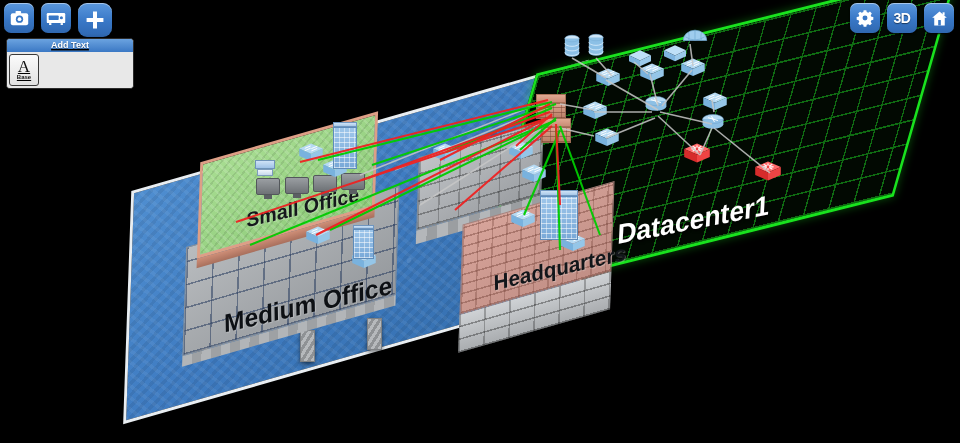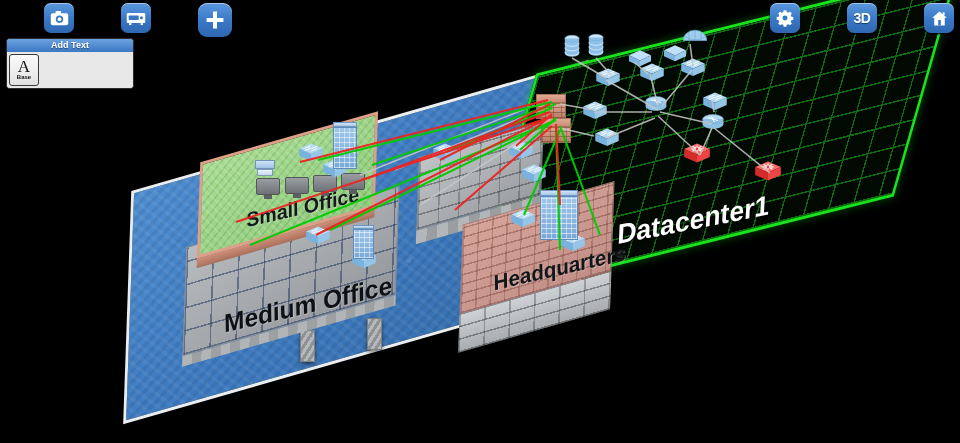--- a/index.html
+++ b/index.html
@@ -8,30 +8,30 @@
   #stage{position:absolute;inset:0;background:#000;overflow:hidden;}
 
   
   .tb{position:absolute;top:3px;display:flex;gap:7px;z-index:60;}
   .tb.left{left:4px;}
   .tb.right{right:6px;}
   .tbtn{width:30px;height:30px;border-radius:7px;
         background:linear-gradient(180deg,#5a97dd 0%,#3877c6 55%,#2f67b0 100%);
         box-shadow:0 1px 2px #000, inset 0 1px 0 rgba(255,255,255,.45);
         display:flex;align-items:center;justify-content:center;
-        color:#fff;cursor:pointer;position:relative;margin-left:40px;}
+        color:#fff;cursor:pointer;position:relative;}
   .tbtn.big{width:34px;height:34px;border-radius:9px;}
   .tbtn svg{display:block;}
   .lbl3d{font-size:14px;font-weight:bold;letter-spacing:-.5px;
          text-shadow:0 1px 1px rgba(0,0,0,.5);}
 
   
   #addtext{position:absolute;left:6px;top:38px;width:126px;z-index:60;
            border:1px solid #2b2b2b;border-radius:4px;overflow:hidden;
-           box-shadow:0 2px 5px rgba(0,0,0,.8);background:#d8d8d8;}
+           box-shadow:0 2px 5px rgba(0,0,0,.8);background:#d8d8d8;text-decoration:underline;}
   #addtext .bar{height:13px;background:linear-gradient(180deg,#6ba3e0,#3b78c4);
            color:#fff;font-size:9px;font-weight:bold;text-align:center;
            line-height:13px;text-shadow:0 1px 1px rgba(0,0,0,.45);}
   #addtext .body{height:36px;background:#e8e8e8;padding:2px;box-sizing:border-box;}
   .ttile{width:30px;height:32px;border:1px solid #3a3a3a;border-radius:3px;
          background:linear-gradient(180deg,#fbfbfb,#e2e2e2);
          display:flex;flex-direction:column;align-items:center;
          justify-content:center;cursor:pointer;box-sizing:border-box;}
   .ttile .glyph{font-size:17px;line-height:15px;color:#111;
          font-family:"Liberation Serif",serif;}

